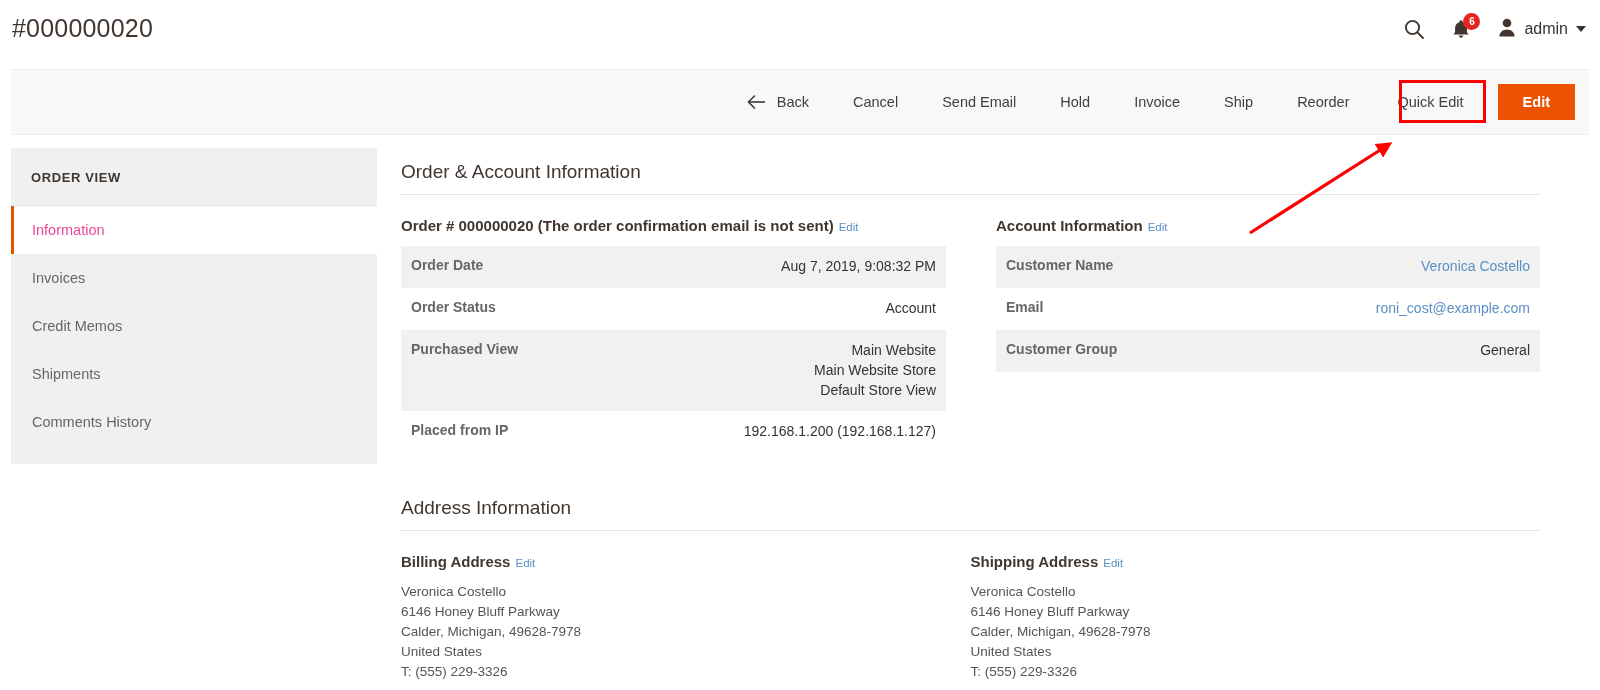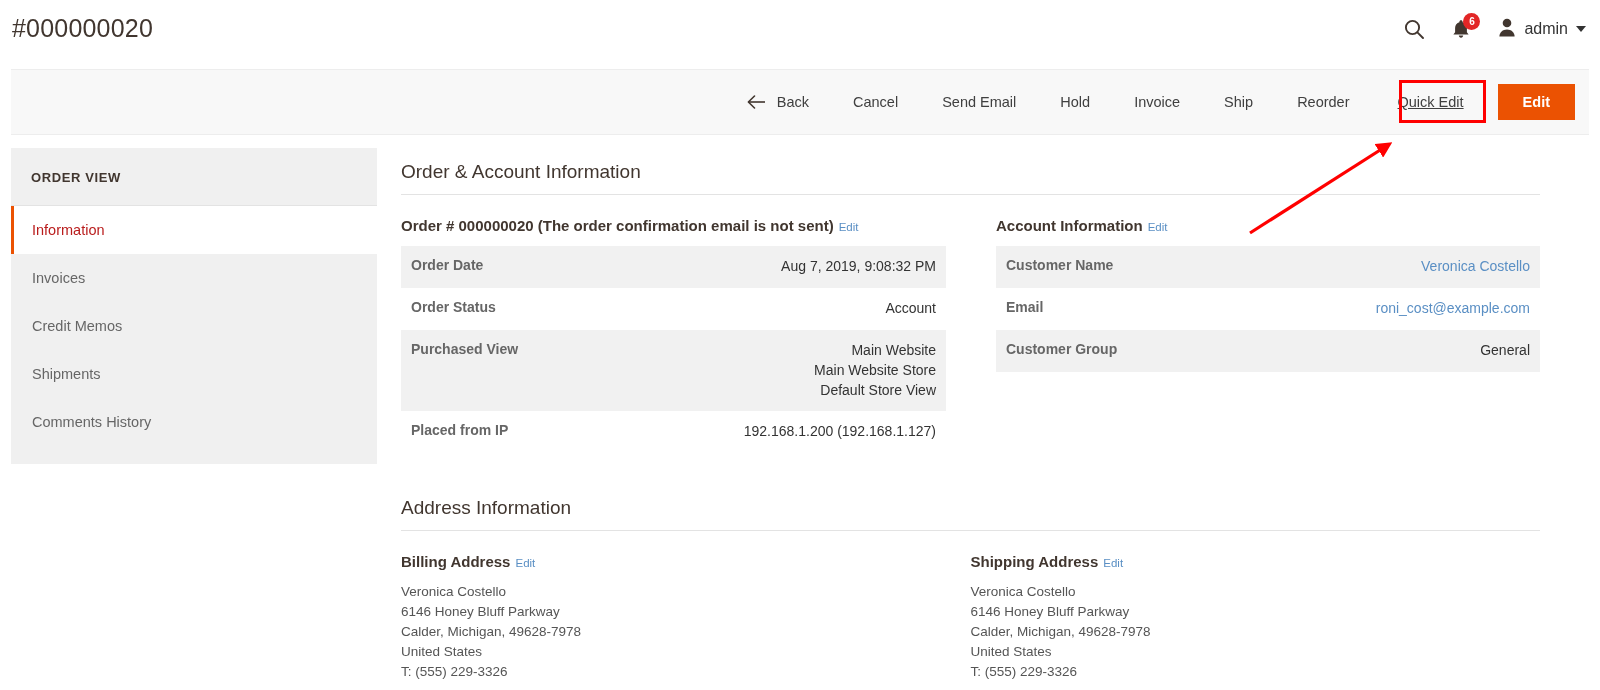--- a/index.html
+++ b/index.html
@@ -123,21 +123,20 @@
   .tb-back {
     display: flex;
     align-items: center;
     gap: 11px;
     padding-left: 16px;
   }
   .arrow-left svg { display:block; }
   .tb-quick {
     margin-left: 8px;
     padding: 8px 18px;
-    text-decoration: underline;
   }
   .tb-primary {
     background: #eb5202;
     color: #ffffff;
     font-weight: 700;
     font-size: 14.5px;
     border: none;
     padding: 10px 25px;
     margin-left: 16px;
     cursor: pointer;
@@ -186,21 +185,21 @@
   .side-item {
     position: relative;
     font-size: 14.5px;
     color: #666666;
     padding: 16px 0 16px 21px;
     cursor: pointer;
     background: transparent;
   }
   .side-item.active {
     background: #ffffff;
-    color: #b91c1c;
+    color: #ec4899;
     border-left: 3px solid #eb5202;
     padding-left: 18px;
   }
 
   
   .content {
     position: absolute;
     left: 401px;
     top: 161px;
     width: 1139px;

